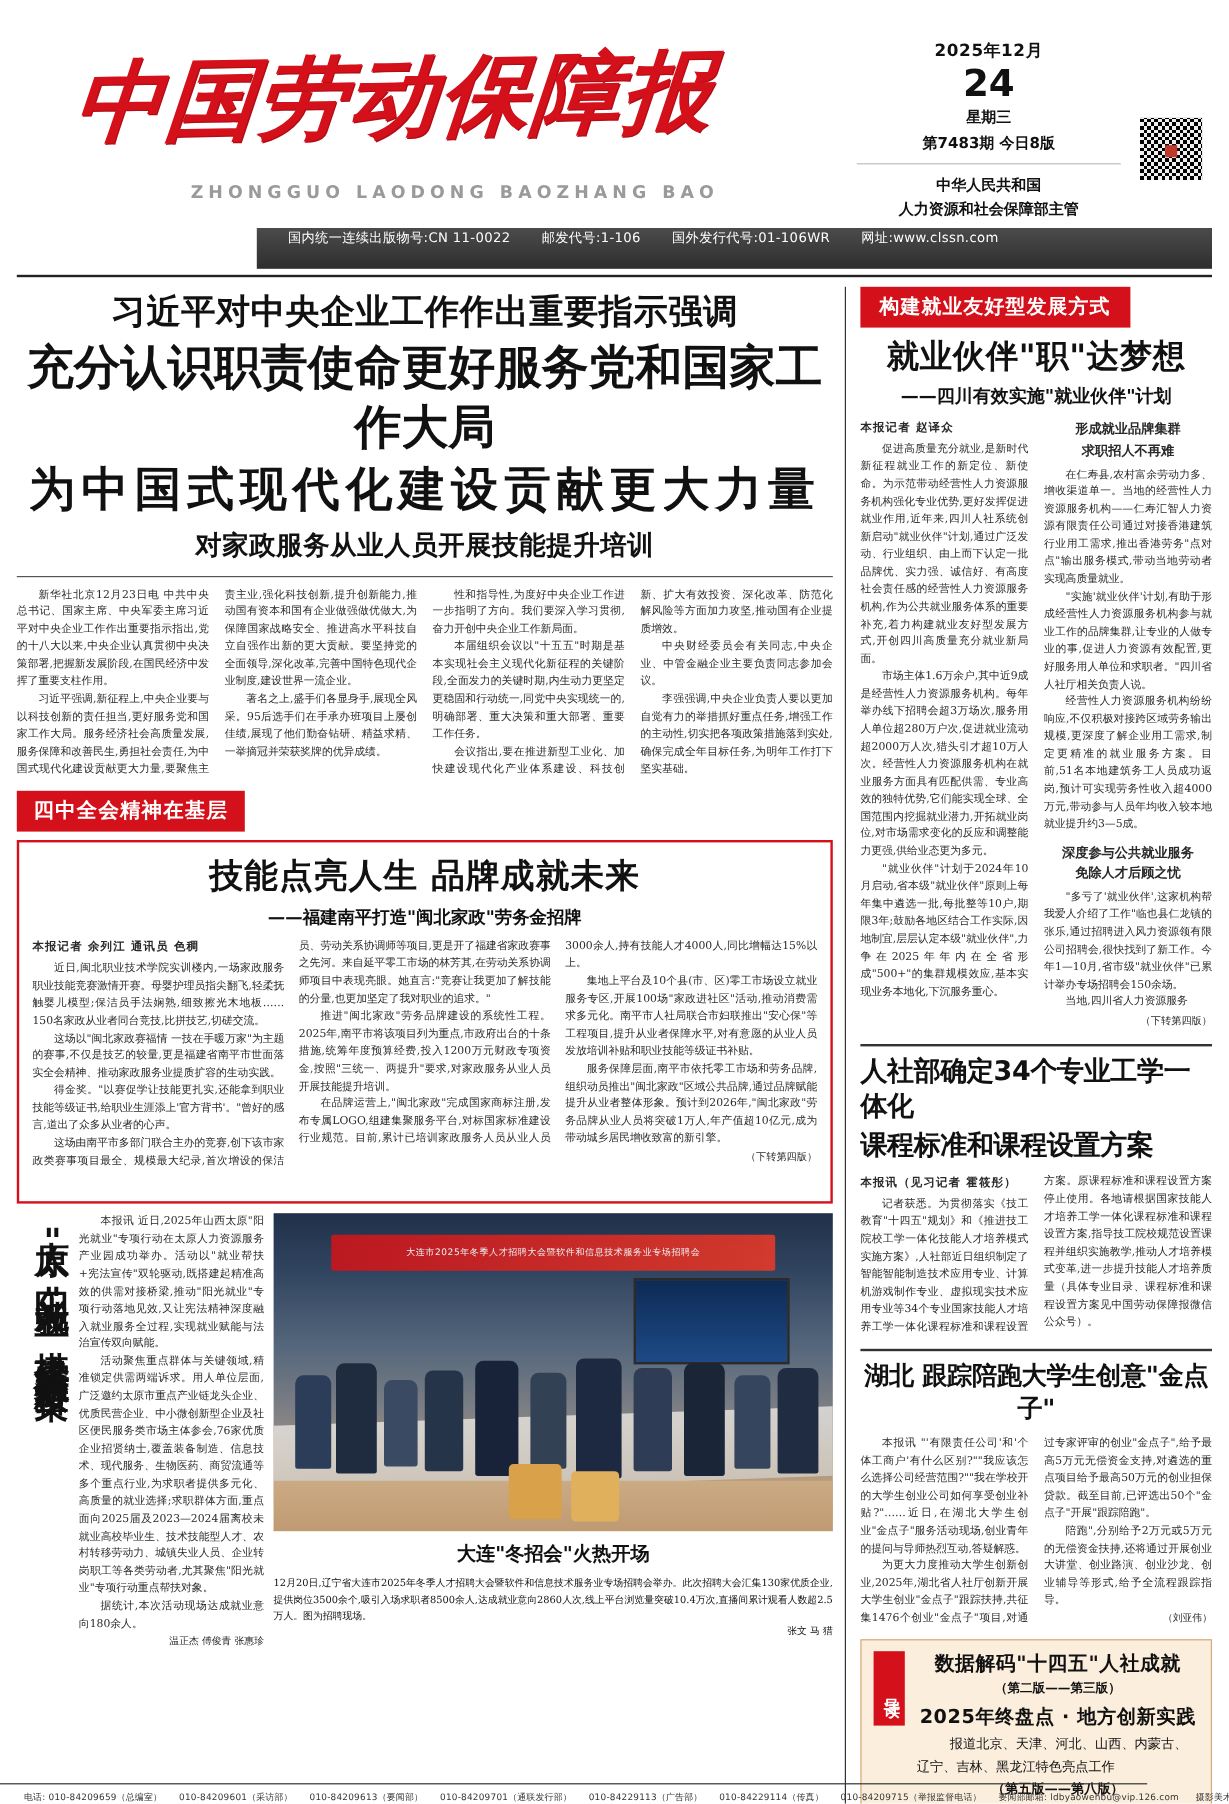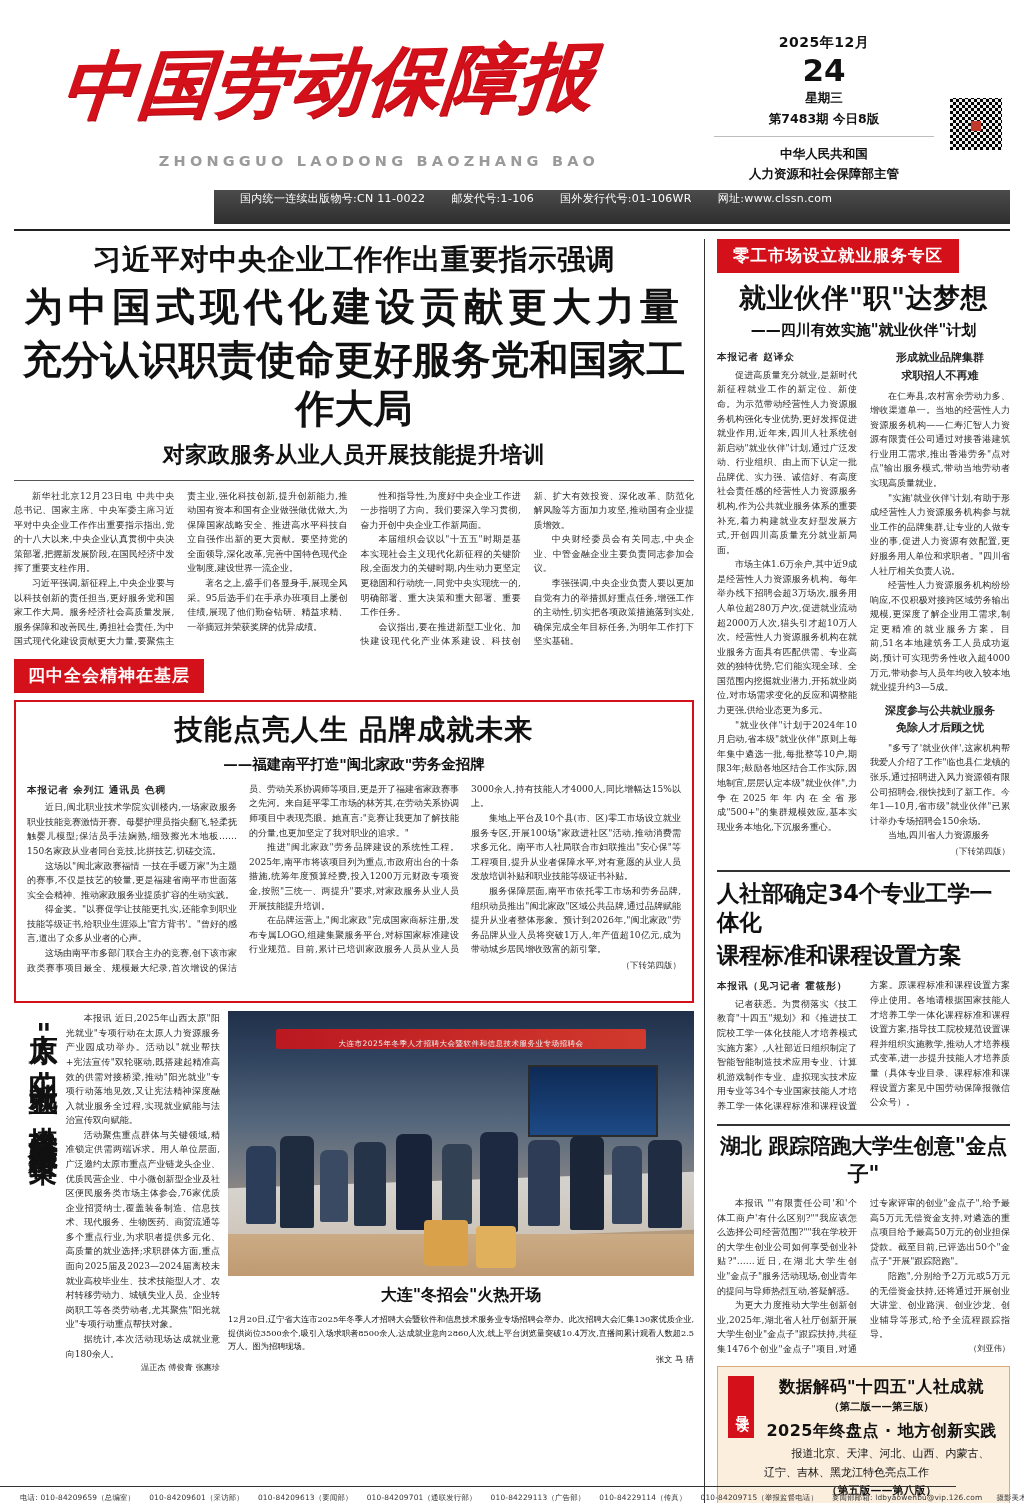--- a/index.html
+++ b/index.html
@@ -114,21 +114,21 @@
   .vert-head {
     writing-mode:vertical-rl; text-orientation:upright;
     font-size:29px; font-weight:900; letter-spacing:3px; line-height:1.12;
     height:325px; width:48px; margin-right:6px;
   }
   .photo {
     width:466px; height:265px; position:relative; overflow:hidden;
     background:linear-gradient(#20304a 0%,#31445f 18%,#55677c 42%,#7d7f84 62%,#b49a7e 82%,#c8a87f 100%);
   }
   .photo .banner {
-    position:absolute; top:18px; left:48px; width:370px; height:20px;
+    position:absolute; top:18px; left:48px; width:370px; height:30px;
     background:linear-gradient(90deg,#c8161d,#e03a2a); opacity:.92; border-radius:2px;
     color:#fff; font-size:7.5px; text-align:center; line-height:30px; letter-spacing:.5px;
   }
   .photo .screen { position:absolute; top:54px; left:300px; width:130px; height:72px;
      background:linear-gradient(#0e2a55,#1d4a86); border:2px solid #2b2b2b;}
   .photo .deskrow { position:absolute; bottom:38px; left:0; width:100%; height:58px;
      background:linear-gradient(#e4e1dc,#cfcac2); opacity:.85; transform:skewY(-2deg);}
   .photo .floor { position:absolute; bottom:0; left:0; width:100%; height:42px;
      background:linear-gradient(#cbab84,#bf9a72);}
   .ppl { position:absolute; border-radius:7px 7px 2px 2px; }
@@ -190,22 +190,22 @@
     <span>国外发行代号:01-106WR</span>
     <span>网址:www.clssn.com</span>
   </div>
   <div class="rule-thick"></div>
 
   <div class="body-grid">
 
     <div class="col-left">
 
       <div class="lead-kicker">习近平对中央企业工作作出重要指示强调</div>
+      <div class="lead-h1">充分认识职责使命更好服务党和国家工作大局</div>
       <div class="lead-h1 sp">为中国式现代化建设贡献更大力量</div>
-      <div class="lead-h1">充分认识职责使命更好服务党和国家工作大局</div>
       <div class="lead-sub">对家政服务从业人员开展技能提升培训</div>
       <div class="hr-thin"></div>
 
       <div class="txt cols4">
         <p>新华社北京12月23日电 中共中央总书记、国家主席、中央军委主席习近平对中央企业工作作出重要指示指出,党的十八大以来,中央企业认真贯彻中央决策部署,把握新发展阶段,在国民经济中发挥了重要支柱作用。</p>
         <p>习近平强调,新征程上,中央企业要与以科技创新的责任担当,更好服务党和国家工作大局。服务经济社会高质量发展,服务保障和改善民生,勇担社会责任,为中国式现代化建设贡献更大力量,要聚焦主责主业,强化科技创新,提升创新能力,推动国有资本和国有企业做强做优做大,为保障国家战略安全、推进高水平科技自立自强作出新的更大贡献。要坚持党的全面领导,深化改革,完善中国特色现代企业制度,建设世界一流企业。</p>
         <p>著名之上,盛手们各显身手,展现全风采。95后选手们在手承办班项目上屡创佳绩,展现了他们勤奋钻研、精益求精、一举摘冠并荣获奖牌的优异成绩。</p>
         <p>性和指导性,为度好中央企业工作进一步指明了方向。我们要深入学习贯彻,奋力开创中央企业工作新局面。</p>
         <p>本届组织会议以"十五五"时期是基本实现社会主义现代化新征程的关键阶段,全面发力的关键时期,内生动力更坚定更稳固和行动统一,同党中央实现统一的,明确部署、重大决策和重大部署、重要工作任务。</p>
         <p>会议指出,要在推进新型工业化、加快建设现代化产业体系建设、科技创新、扩大有效投资、深化改革、防范化解风险等方面加力攻坚,推动国有企业提质增效。</p>
@@ -271,21 +271,21 @@
           <div class="cap-title">大连"冬招会"火热开场</div>
           <div class="cap-body">12月20日,辽宁省大连市2025年冬季人才招聘大会暨软件和信息技术服务业专场招聘会举办。此次招聘大会汇集130家优质企业,提供岗位3500余个,吸引入场求职者8500余人,达成就业意向2860人次,线上平台浏览量突破10.4万次,直播间累计观看人数超2.5万人。图为招聘现场。</div>
           <div class="cap-credit">张文 马 猎</div>
         </div>
       </div>
     </div>
 
     <div class="col-right">
 
       <div>
-        <span class="redtag wide">零工市场设立就业服务专区</span>
+        <span class="redtag wide">构建就业友好型发展方式</span>
       </div>
       <div class="rc-h1">就业伙伴"职"达梦想</div>
       <div class="rc-sub">——四川有效实施"就业伙伴"计划</div>
 
       <div class="txt cols2" style="margin-top:9px">
         <div class="byline">本报记者 赵译众</div>
         <p>促进高质量充分就业,是新时代新征程就业工作的新定位、新使命。为示范带动经营性人力资源服务机构强化专业优势,更好发挥促进就业作用,近年来,四川人社系统创新启动"就业伙伴"计划,通过广泛发动、行业组织、由上而下认定一批品牌优、实力强、诚信好、有高度社会责任感的经营性人力资源服务机构,作为公共就业服务体系的重要补充,着力构建就业友好型发展方式,开创四川高质量充分就业新局面。</p>
         <p>市场主体1.6万余户,其中近9成是经营性人力资源服务机构。每年举办线下招聘会超3万场次,服务用人单位超280万户次,促进就业流动超2000万人次,猎头引才超10万人次。经营性人力资源服务机构在就业服务方面具有匹配供需、专业高效的独特优势,它们能实现全球、全国范围内挖掘就业潜力,开拓就业岗位,对市场需求变化的反应和调整能力更强,供给业态更为多元。</p>
         <p>"就业伙伴"计划于2024年10月启动,省本级"就业伙伴"原则上每年集中遴选一批,每批整等10户,期限3年;鼓励各地区结合工作实际,因地制宜,层层认定本级"就业伙伴",力争在2025年年内在全省形成"500+"的集群规模效应,基本实现业务本地化,下沉服务重心。</p>
         <div class="subhead">

